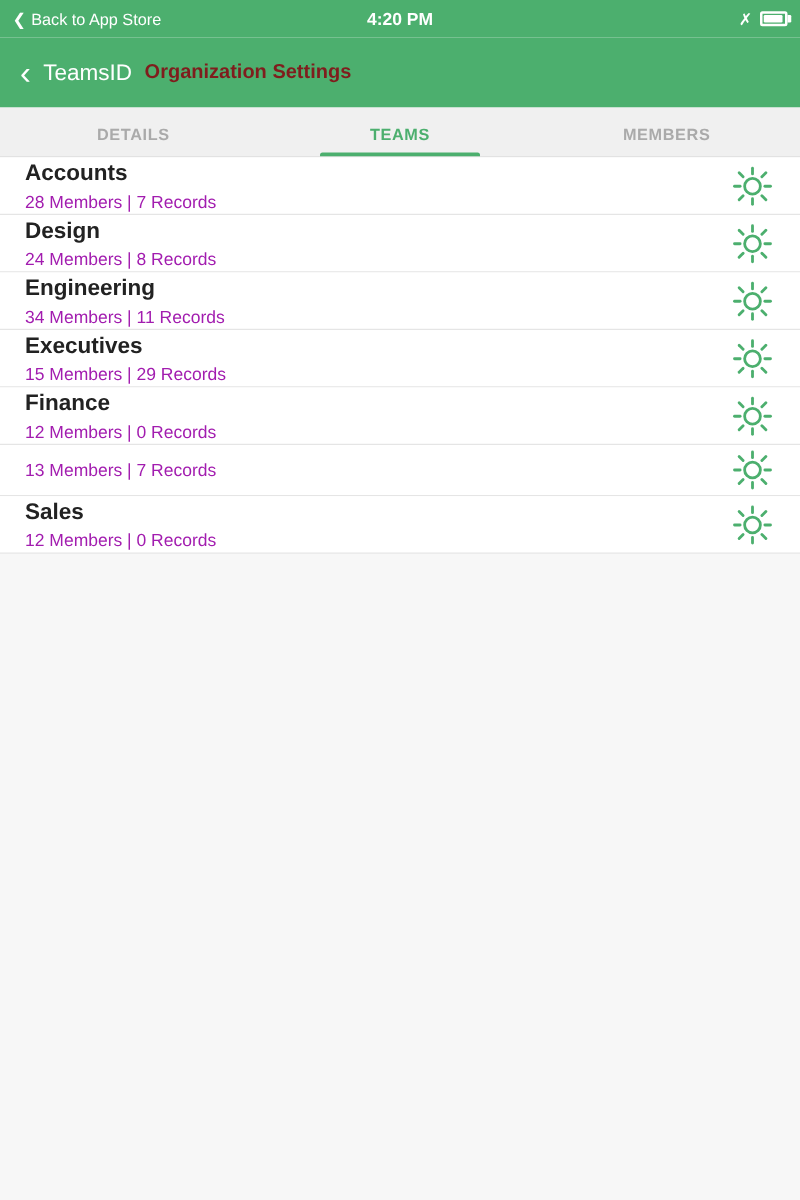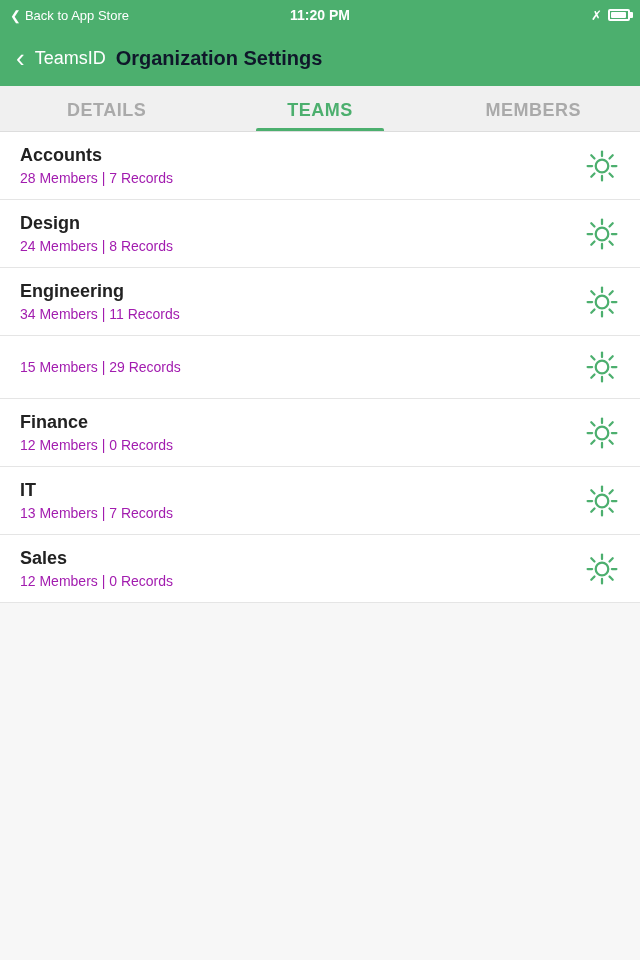--- a/index.html
+++ b/index.html
@@ -57,36 +57,36 @@
       font-size: 26px;
       line-height: 1;
       font-weight: 300;
     }
     .nav-bar .app-name {
       color: white;
       font-size: 18px;
       font-weight: 400;
     }
     .nav-bar .page-title {
-      color: #0f172a;
-      font-size: 20px;
+      color: #7f1d1d;
+      font-size: 16px;
       font-weight: 700;
     }
 
     
     .tab-bar {
       background: #f0f0f0;
       display: flex;
       border-bottom: 1px solid #ddd;
     }
     .tab-bar .tab {
       flex: 1;
       text-align: center;
       padding: 14px 0 10px;
-      font-size: 18px;
+      font-size: 13px;
       font-weight: 600;
       color: #aaa;
       letter-spacing: 0.5px;
       position: relative;
       cursor: pointer;
     }
     .tab-bar .tab.active {
       color: #4caf6e;
     }
     .tab-bar .tab.active::after {
@@ -102,21 +102,21 @@
     }
 
     
     .teams-list {
       background: white;
     }
     .team-item {
       display: flex;
       align-items: center;
       justify-content: space-between;
-      padding: 13px 20px;
+      padding: 2px 20px;
       border-bottom: 1px solid #e5e5e5;
       background: white;
     }
     .team-info .team-name {
       font-size: 18px;
       font-weight: 700;
       color: #222;
       margin-bottom: 4px;
     }
     .team-info .team-meta {
@@ -169,21 +169,21 @@
     }
   </style>
 </head>
 <body>
 
 <div class="status-bar">
   <div class="back-link">
     <span>❮</span>
     <span>Back to App Store</span>
   </div>
-  <span class="time">11:20 PM</span>
+  <span class="time">4:20 PM</span>
   <div class="icons">
     <span class="bt-icon">✗</span>
     <div class="battery">
       <div class="battery-fill"></div>
     </div>
   </div>
 </div>
 
 <div class="nav-bar">
   <span class="back-chevron">‹</span>
@@ -256,20 +256,21 @@
           <line x1="31" y1="20" x2="36" y2="20"></line>
           <line x1="8.1" y1="8.1" x2="11.65" y2="11.65"></line>
           <line x1="28.35" y1="28.35" x2="31.9" y2="31.9"></line>
           <line x1="31.9" y1="8.1" x2="28.35" y2="11.65"></line>
           <line x1="11.65" y1="28.35" x2="8.1" y2="31.9"></line>
         </g>
       </svg>
     </div>
     <div class="team-item">
       <div class="team-info">
+        <div class="team-name">Executives</div>
         <div class="team-meta">15 Members | 29 Records</div>
       </div>
       <svg class="gear-icon" viewBox="0 0 40 40" fill="none" xmlns="http://www.w3.org/2000/svg">
         <circle cx="20" cy="20" r="7" stroke="#4caf6e" stroke-width="2.5" fill="none"></circle>
         <g stroke="#4caf6e" stroke-width="2.5" stroke-linecap="round">
           <line x1="20" y1="4" x2="20" y2="9"></line>
           <line x1="20" y1="31" x2="20" y2="36"></line>
           <line x1="4" y1="20" x2="9" y2="20"></line>
           <line x1="31" y1="20" x2="36" y2="20"></line>
           <line x1="8.1" y1="8.1" x2="11.65" y2="11.65"></line>
@@ -293,21 +294,20 @@
           <line x1="31" y1="20" x2="36" y2="20"></line>
           <line x1="8.1" y1="8.1" x2="11.65" y2="11.65"></line>
           <line x1="28.35" y1="28.35" x2="31.9" y2="31.9"></line>
           <line x1="31.9" y1="8.1" x2="28.35" y2="11.65"></line>
           <line x1="11.65" y1="28.35" x2="8.1" y2="31.9"></line>
         </g>
       </svg>
     </div>
     <div class="team-item">
       <div class="team-info">
-        <div class="team-name">IT</div>
         <div class="team-meta">13 Members | 7 Records</div>
       </div>
       <svg class="gear-icon" viewBox="0 0 40 40" fill="none" xmlns="http://www.w3.org/2000/svg">
         <circle cx="20" cy="20" r="7" stroke="#4caf6e" stroke-width="2.5" fill="none"></circle>
         <g stroke="#4caf6e" stroke-width="2.5" stroke-linecap="round">
           <line x1="20" y1="4" x2="20" y2="9"></line>
           <line x1="20" y1="31" x2="20" y2="36"></line>
           <line x1="4" y1="20" x2="9" y2="20"></line>
           <line x1="31" y1="20" x2="36" y2="20"></line>
           <line x1="8.1" y1="8.1" x2="11.65" y2="11.65"></line>

